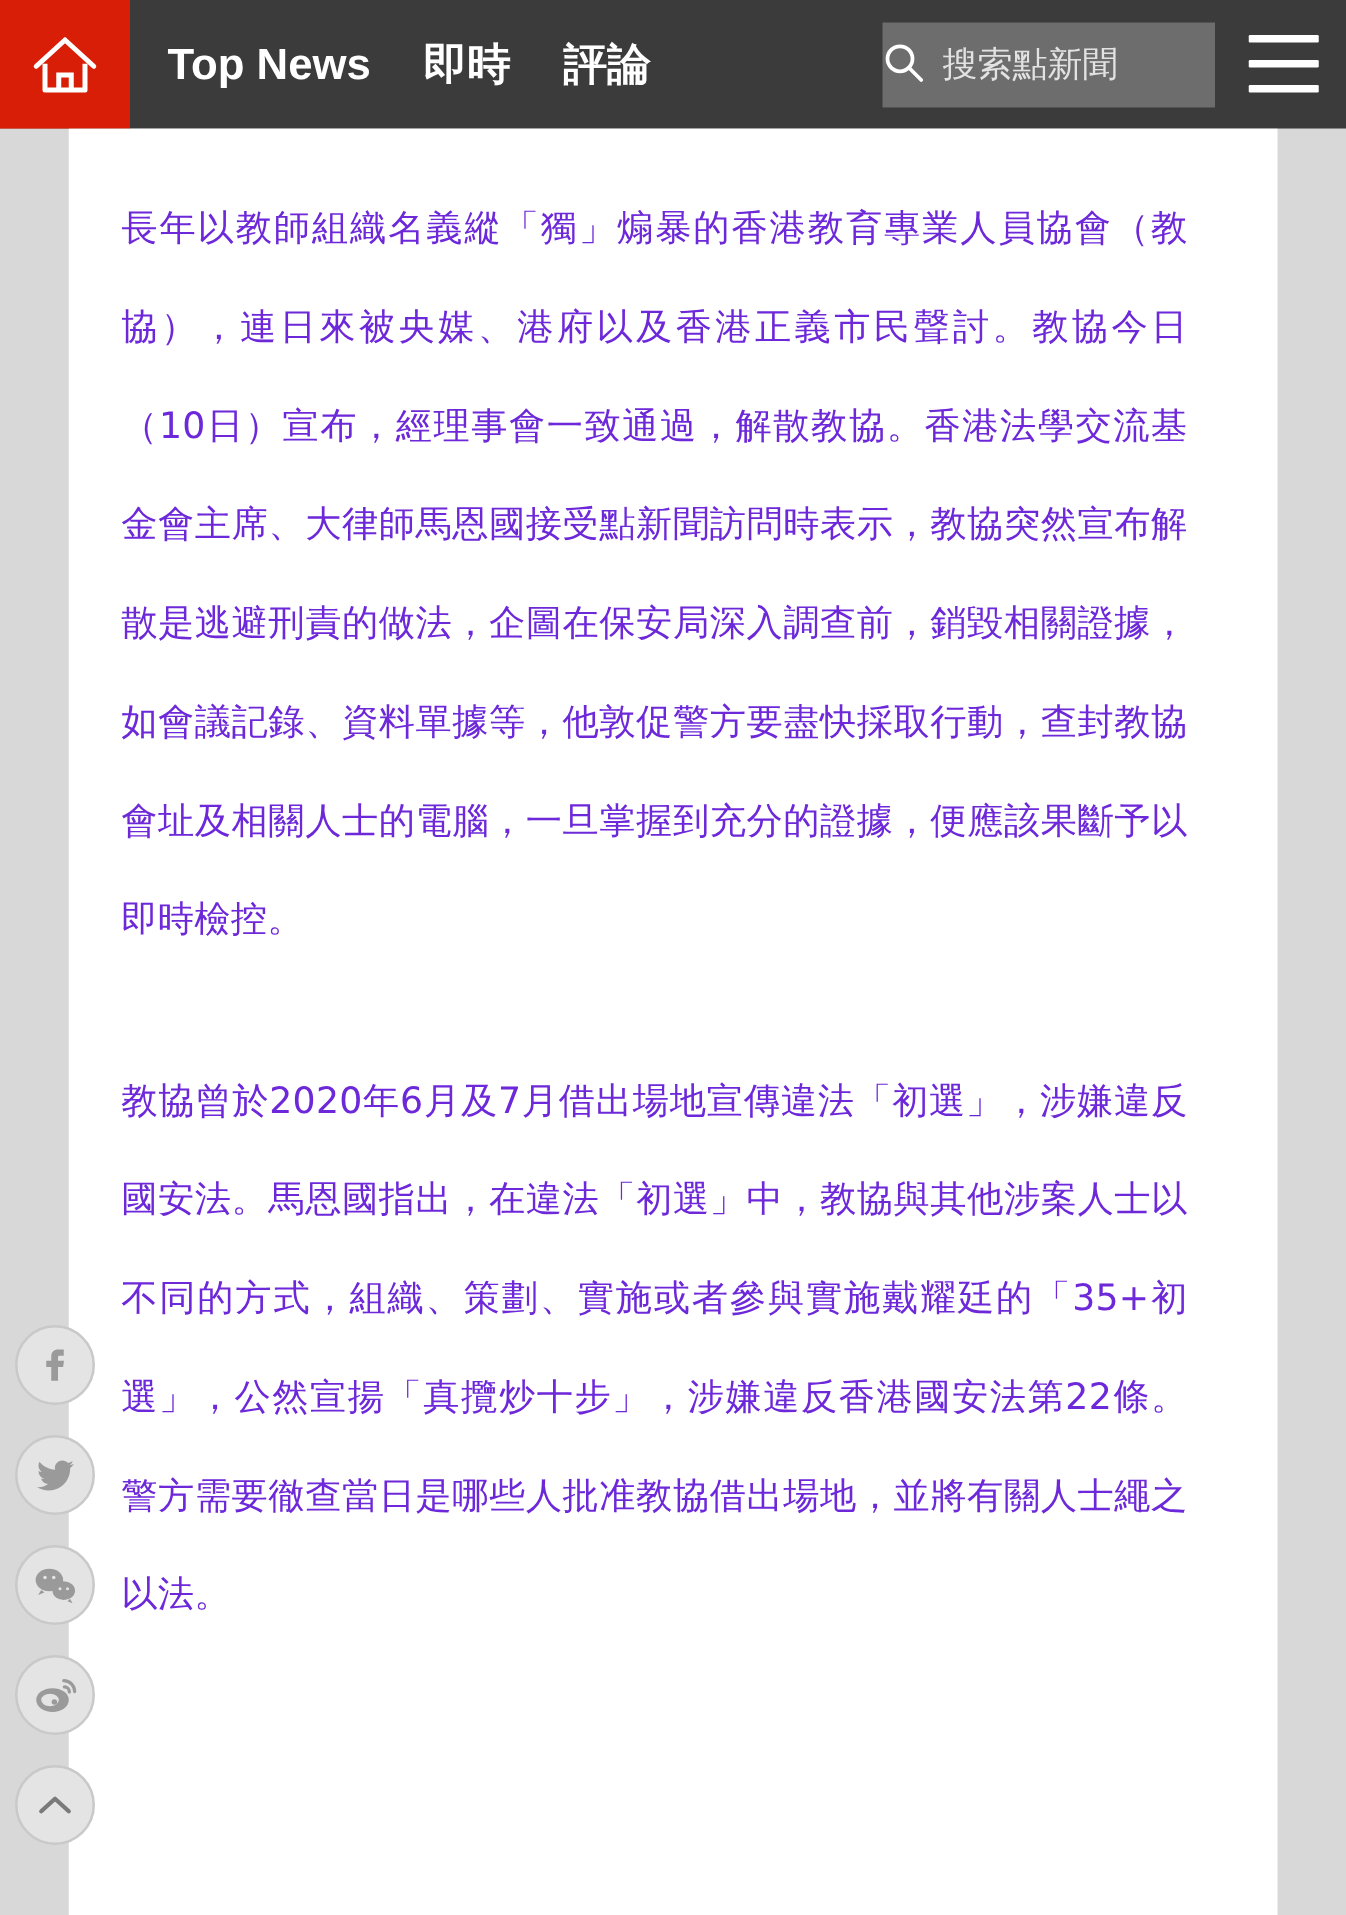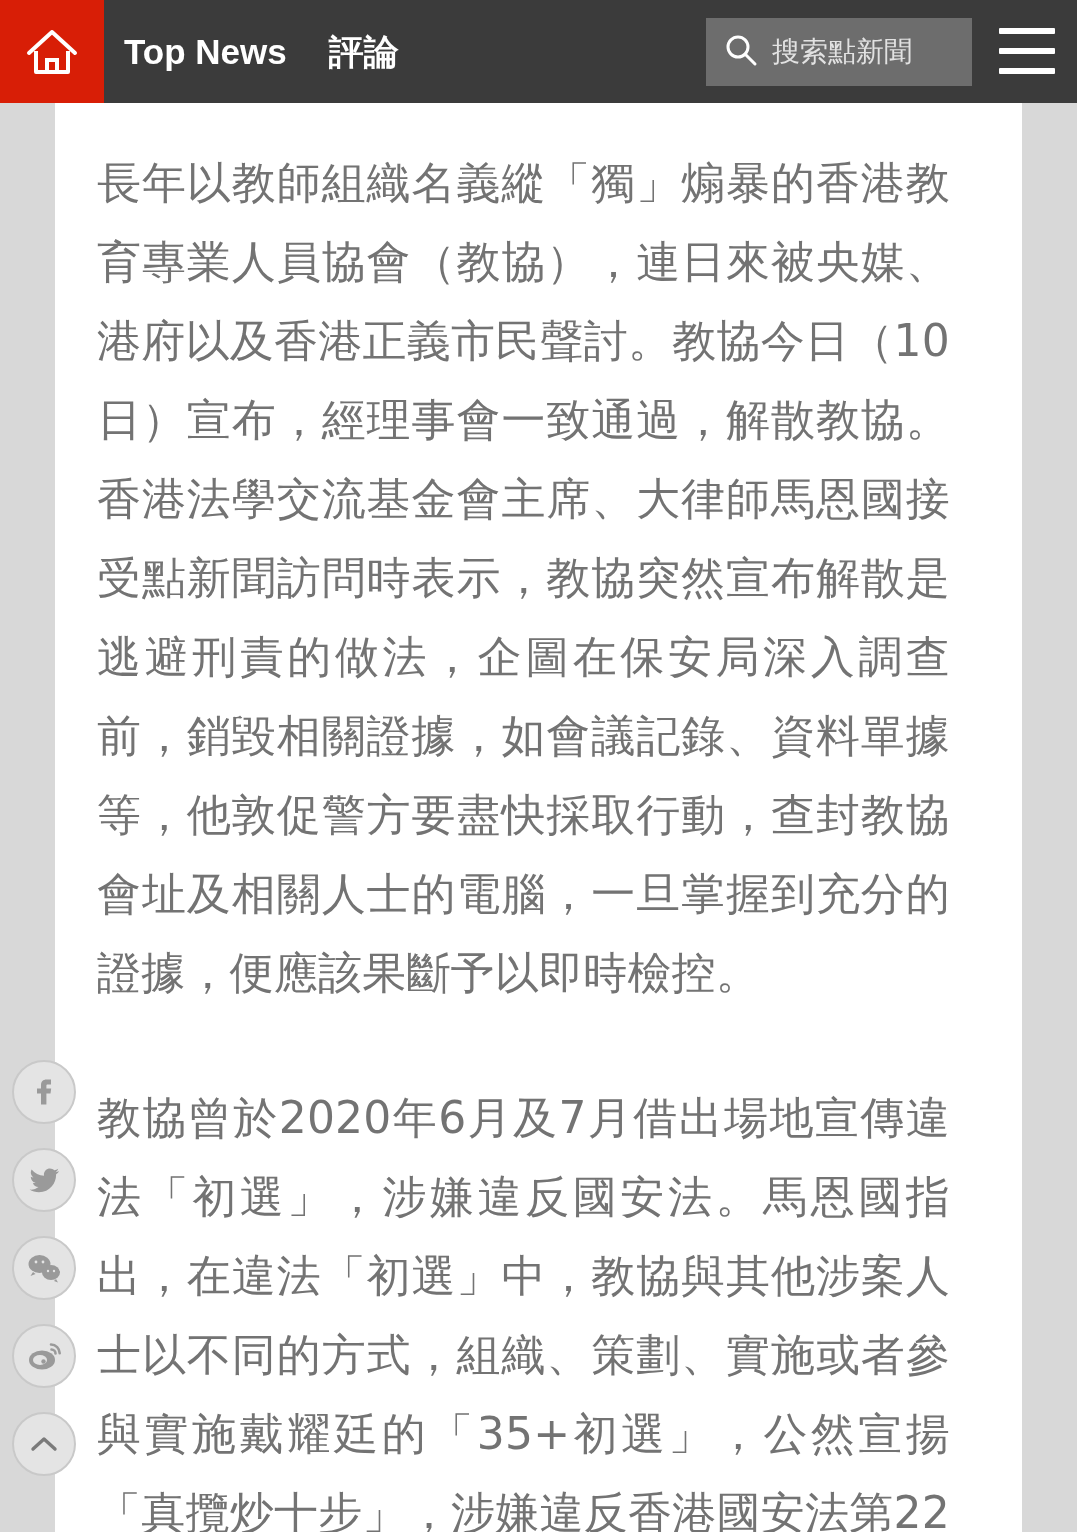--- a/index.html
+++ b/index.html
@@ -34,21 +34,21 @@
     align-items: center;
     justify-content: center;
     flex: none;
   }
   .home-icon svg { display: block; }
 
   .nav {
     display: flex;
     align-items: center;
     height: 104px;
-    padding-left: 20px;
+    padding-left: 30px;
     flex: none;
   }
   .nav-item {
     color: #ffffff;
     font-size: 35px;
     font-weight: bold;
     margin-right: 42px;
     white-space: nowrap;
     line-height: 103px;
   }
@@ -59,21 +59,20 @@
   .search-box {
     position: absolute;
     left: 706px;
     top: 18px;
     width: 266px;
     height: 68px;
     background: #6d6d6d;
     display: flex;
     align-items: center;
     box-sizing: border-box;
-    padding-left: 18px;
   }
   .search-icon { flex: none; margin-right: 14px; }
   .search-input {
     background: transparent;
     border: none;
     outline: none;
     color: #e6e6e6;
     font-size: 28px;
     font-family: "Liberation Sans", "DejaVu Sans", sans-serif;
     width: 200px;
@@ -112,23 +111,23 @@
     top: 0;
     width: 967px;
     min-height: 1429px;
     background: #ffffff;
   }
   .article-body {
     padding: 40px 72px 0 42px;
   }
   .article-body p {
     margin: 0 0 66px 0;
-    font-size: 44px;
+    font-size: 29px;
     line-height: 79px;
-    color: #737373;
+    color: #6d28d9;
     text-align: justify;
     font-family: "DejaVu Sans", "Liberation Sans", sans-serif;
     letter-spacing: 0.2px;
   }
 
   
   .social-rail {
     position: absolute;
     left: 12px;
     top: 957px;
@@ -159,20 +158,21 @@
       <svg width="54" height="50" viewBox="0 0 54 50">
         <path d="M27 5 L50 26 M27 5 L4 26" stroke="#ffffff" stroke-width="4" fill="none" stroke-linecap="round"></path>
         <path d="M11 24 L11 45 L43 45 L43 24" stroke="#ffffff" stroke-width="4" fill="none" stroke-linejoin="round"></path>
         <path d="M22 45 L22 33 L32 33 L32 45" stroke="#ffffff" stroke-width="4" fill="none"></path>
       </svg>
     </span>
   </div>
 
   <nav class="nav">
     <span class="nav-item">Top News</span>
+    <span class="nav-item">即時</span>
     <span class="nav-item dim">評論</span>
   </nav>
 
   <div class="search-box">
     <span class="search-icon">
       <svg width="34" height="34" viewBox="0 0 34 34">
         <circle cx="14" cy="14" r="10" stroke="#ffffff" stroke-width="3" fill="none"></circle>
         <line x1="21" y1="21" x2="31" y2="31" stroke="#ffffff" stroke-width="3" stroke-linecap="round"></line>
       </svg>
     </span>

